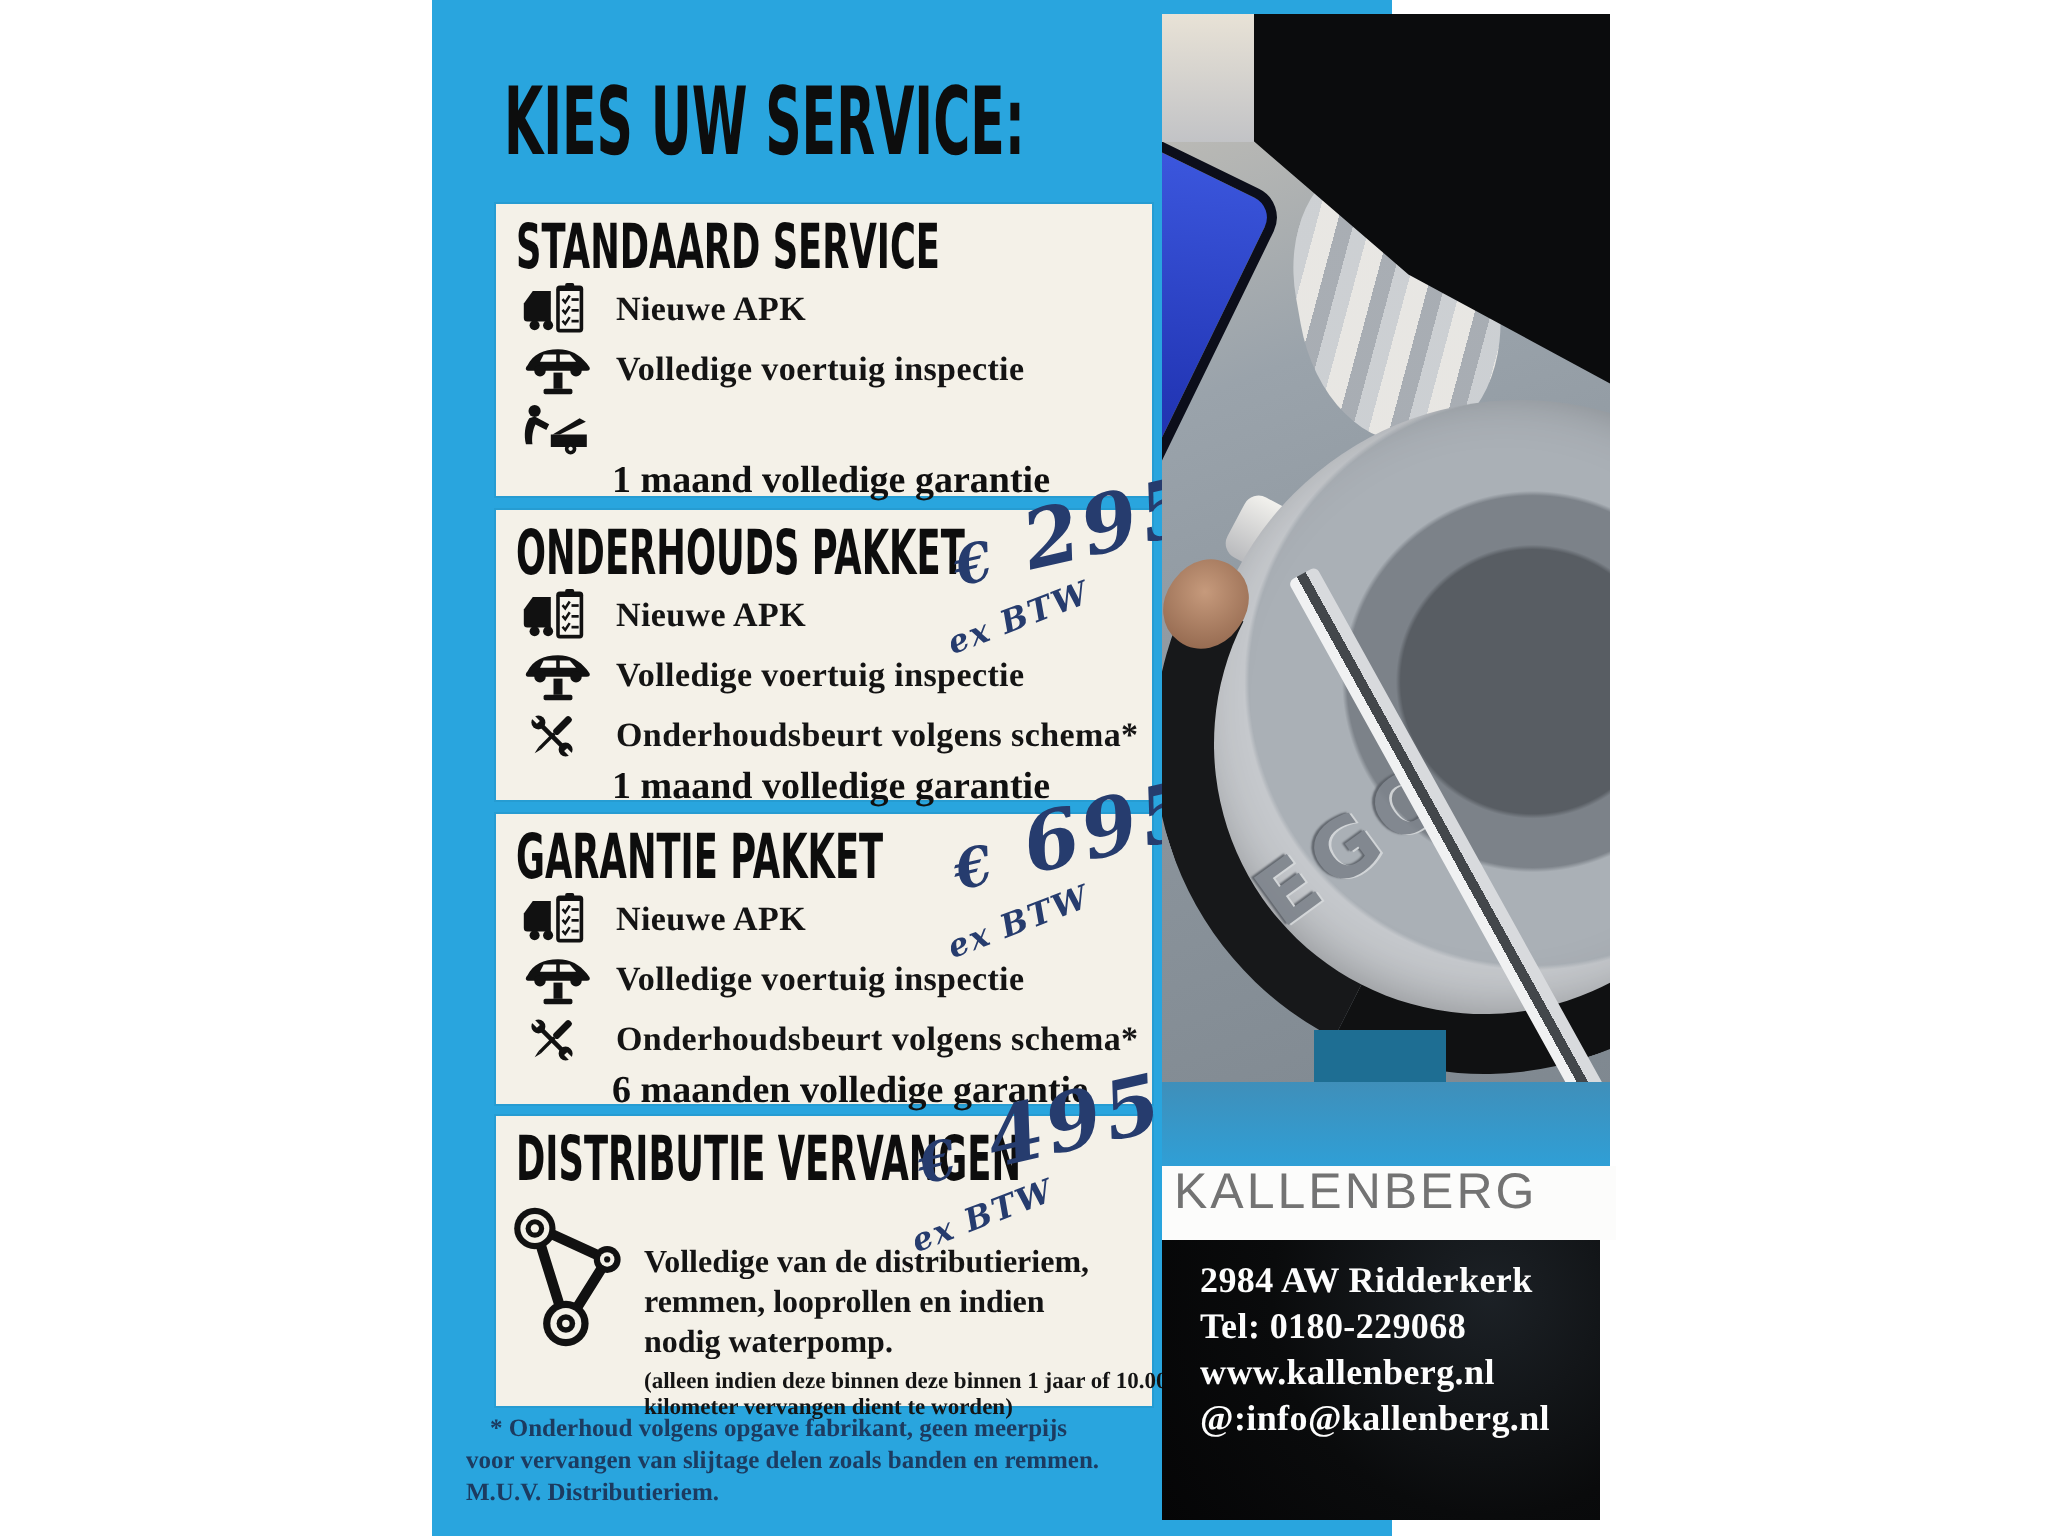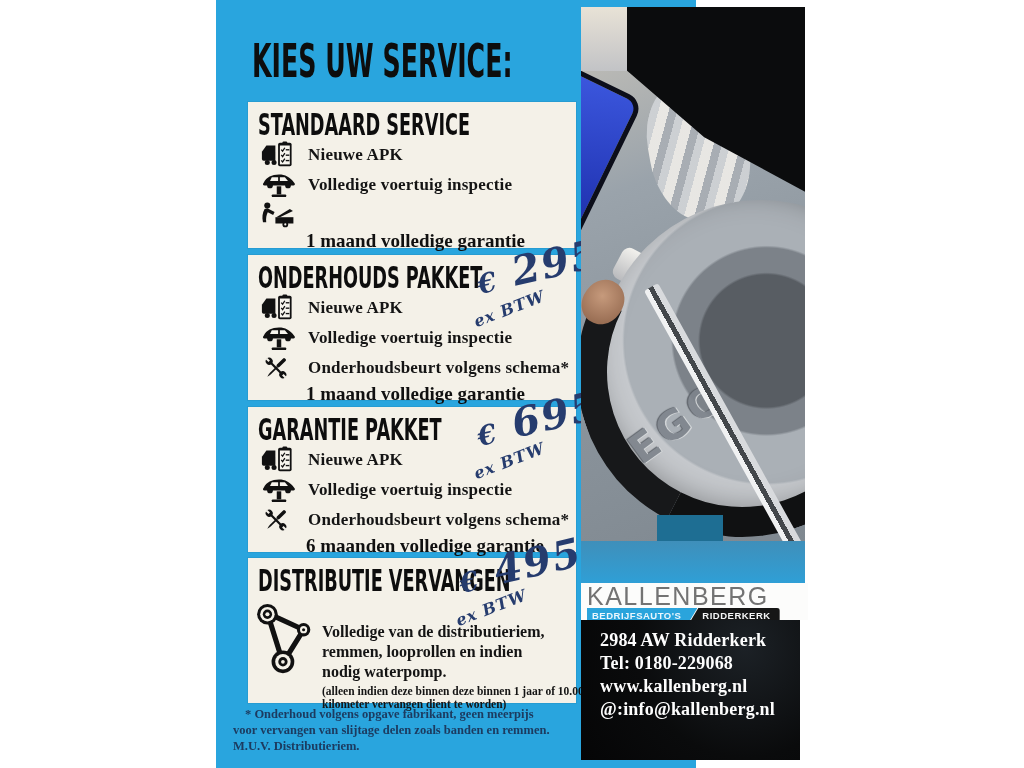--- a/index.html
+++ b/index.html
@@ -363,24 +363,20 @@
     <div class="ph-tread"></div>
     <div class="ph-tire-text">EGO</div>
     <div class="ph-rod"></div>
     <div class="ph-finger"></div>
     <div class="ph-floor-block"></div>
     <div class="ph-floor"></div>
   </div>
 
   <div class="logo-strip">
     <div class="logo-name">KALLENBERG</div>
-    <div class="logo-tags">
-      <span class="tag-blue">BEDRIJFSAUTO'S</span>
-      <span class="tag-black">RIDDERKERK</span>
-    </div>
   </div>
 
   <div class="contact">
     <div>2984 AW Ridderkerk</div>
     <div>Tel: 0180-229068</div>
     <div>www.kallenberg.nl</div>
     <div>@:info@kallenberg.nl</div>
   </div>
 
 </div>

